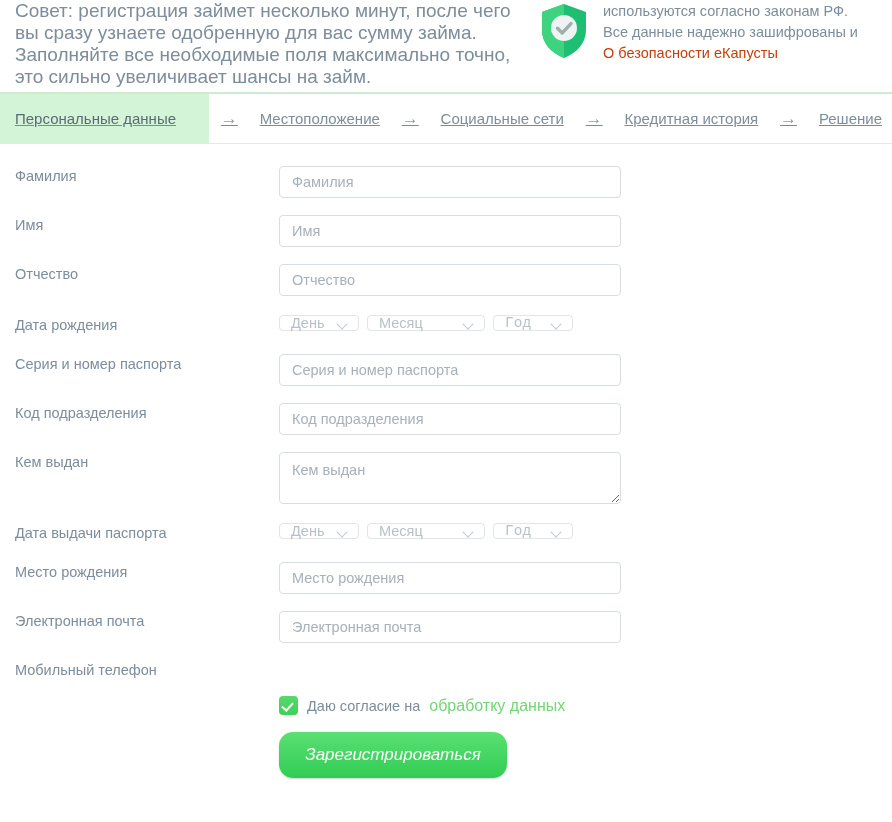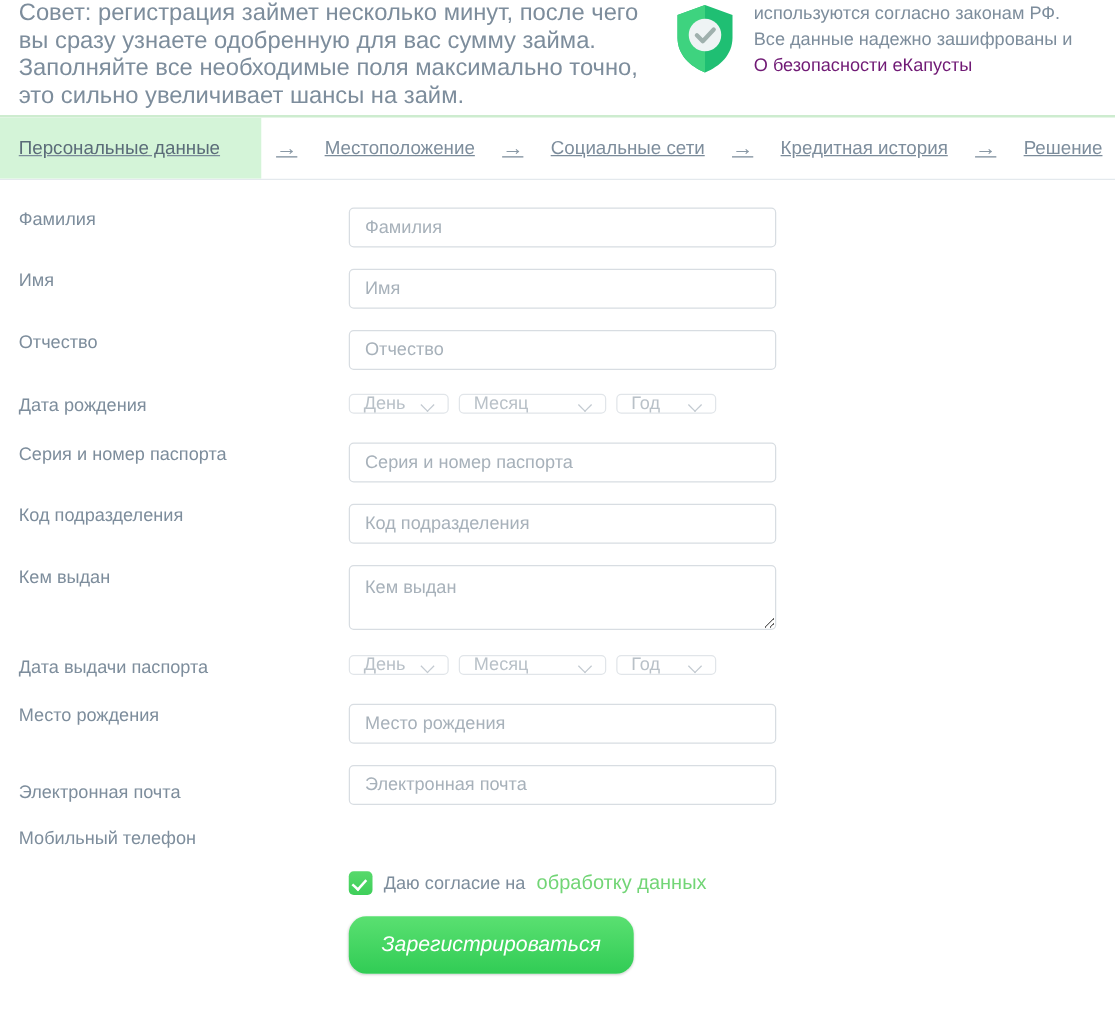--- a/index.html
+++ b/index.html
@@ -50,21 +50,21 @@
     margin-right: 8px;
   }
   .shield-wrap svg { display: block; }
   .security-text {
     font-size: 14.5px;
     line-height: 21px;
     color: #7d8d9c;
     padding-top: 1px;
   }
   .security-link {
-    color: #701a75;
+    color: #c2410c;
     text-decoration: none;
     cursor: pointer;
   }
 
   
   .tabs {
     position: absolute;
     left: 0;
     top: 92px;
     width: 892px;
@@ -174,21 +174,21 @@
     content: "";
     position: absolute;
     left: 0; top: 1px;
     width: 7px; height: 7px;
     border-right: 1.6px solid #c3cad1;
     border-bottom: 1.6px solid #c3cad1;
     transform: rotate(45deg);
   }
   .sel.day   { width: 80px; }
   .sel.month { width: 118px; }
-  .sel.year  { width: 80px; }
+  .sel.year  { width: 80px; font-family: Liberation Mono, monospace; }
 
   
   .consent {
     display: flex;
     align-items: center;
     gap: 9px;
   }
   .checkbox {
     width: 19px;
     height: 19px;
@@ -359,21 +359,21 @@
     </div>
   </div>
 
   <div class="row" style="margin-top:19px;">
     <div class="label">Место рождения</div>
     <div class="field">
       <input class="txt" type="text" placeholder="Место рождения" style="">
     </div>
   </div>
 
-  <div class="row" style="margin-top:17px;align-items:flex-end;">
+  <div class="row" style="margin-top:17px;">
     <div class="label">Электронная почта</div>
     <div class="field">
       <input class="txt" type="text" placeholder="Электронная почта" style="">
     </div>
   </div>
 
   <div class="row" style="margin-top:17px;">
     <div class="label">Мобильный телефон</div>
   </div>
 

